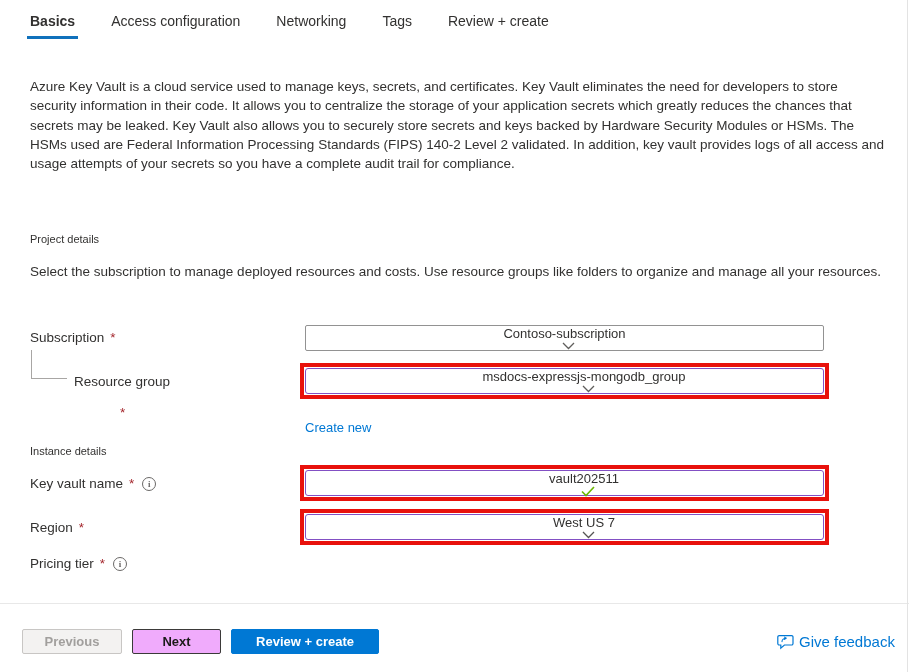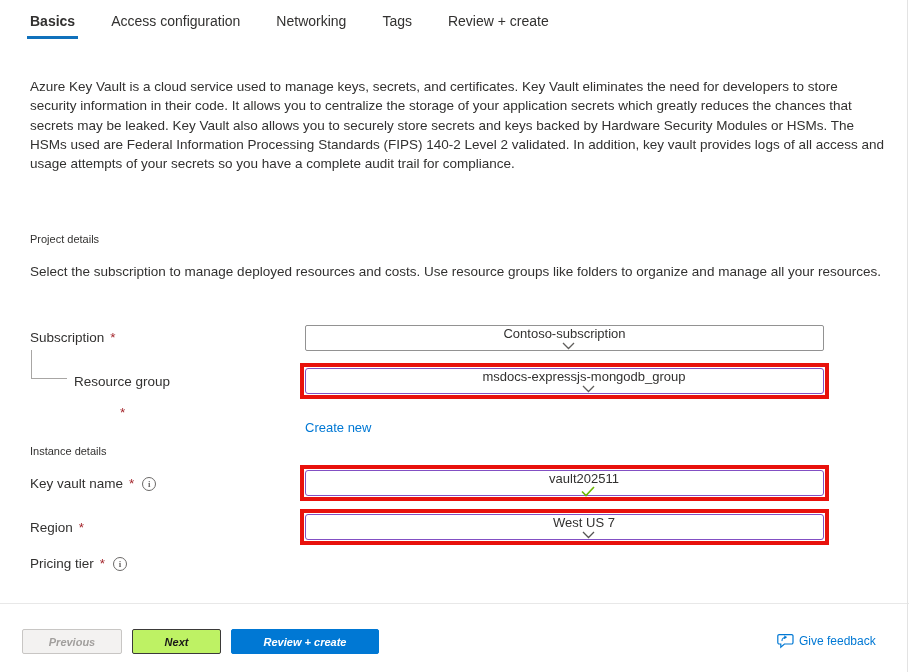--- a/index.html
+++ b/index.html
@@ -40,29 +40,28 @@
   .abs { position:absolute; }
   .annotated { position:absolute; border:4px solid #e8110c; padding:1px; background:#fff; }
   .annotated .field { border:1px solid #8250c4; border-radius:3px;padding-left:48px; }
   .chev { flex:0 0 auto; margin-left:8px; }
   .link { color:#0078d4; font-size:13px; cursor:pointer; text-decoration:none; }
   .connector { position:absolute; background:#a8a6a4; }
 
   
   .separator { position:absolute; top:603px; left:0; width:909px; height:1px; background:#e8e8e8; }
   .btn {
-    position:absolute; top:629px; height:25px; font-size:11px; font-weight:600;
+    position:absolute; top:629px; height:25px; font-size:13px; font-weight:600;
     display:flex; align-items:center; justify-content:center; border-radius:2px; cursor:pointer;
     font-family:inherit;
-    font-style:italic;
   }
   .btn-previous { left:22px; width:100px; background:#f3f2f1; border:1px solid #c8c6c4; color:#a19f9d; }
-  .btn-next { left:132px; width:89px; background:#bef264; border:1px solid #3b3a39; color:#1b1a19; }
+  .btn-next { left:132px; width:89px; background:#f0abfc; border:1px solid #3b3a39; color:#1b1a19; }
   .btn-review { left:231px; width:148px; background:#0078d4; border:1px solid #0078d4; color:#fff; }
-  .feedback { position:absolute; top:633px; left:777px; display:flex; align-items:center; gap:5px; font-size:12px; color:#0078d4; cursor:pointer; }
+  .feedback { position:absolute; top:633px; left:777px; display:flex; align-items:center; gap:5px; font-size:15px; color:#0078d4; cursor:pointer; }
 </style>
 </head>
 <body>
 
 <div class="page">
 
   <div class="tabbar">
     <div class="tab active">Basics</div>
     <div class="tab">Access configuration</div>
     <div class="tab">Networking</div>

